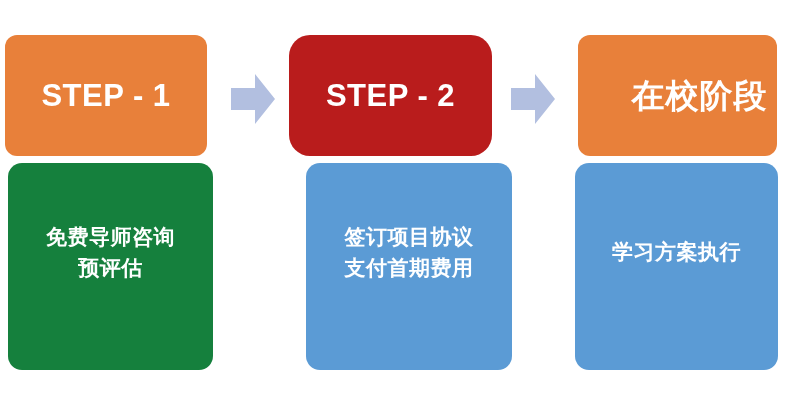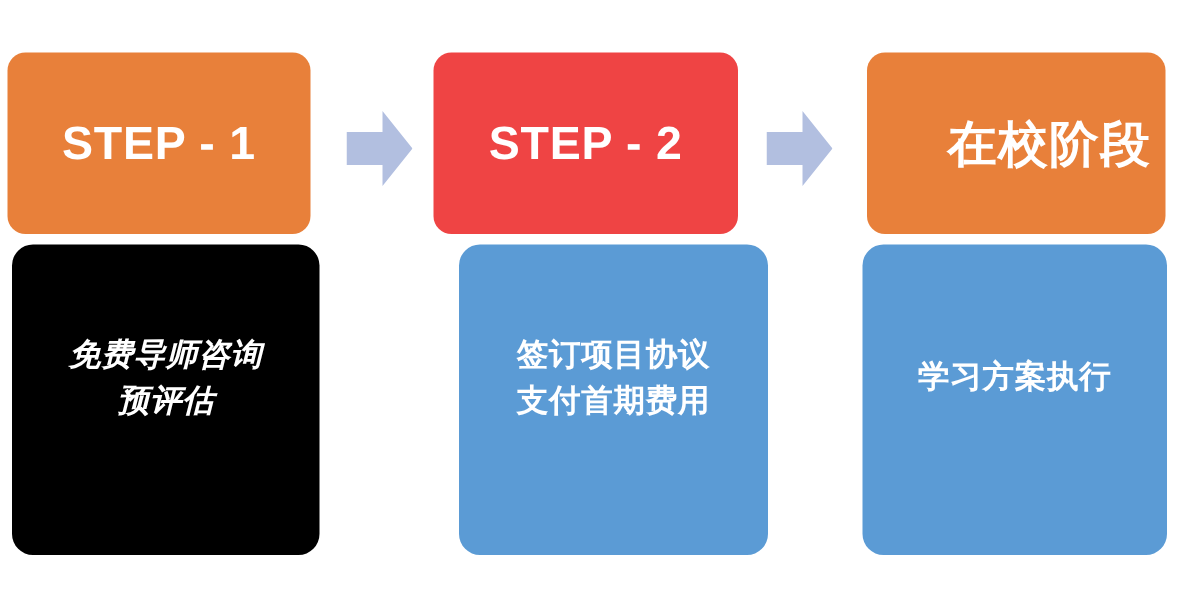--- a/index.html
+++ b/index.html
@@ -104,34 +104,34 @@
 </style>
 </head>
 <body>
 
 <div id="flow-diagram">
 
   <div class="step-column" id="col-1">
     <div class="header-card" id="header-card-1" style="background:#E8803A;">
       <span class="header-label-latin">STEP - 1</span>
     </div>
-    <div class="body-card" id="body-card-1" style="background:#000000;font-style:italic;">
+    <div class="body-card" id="body-card-1" style="background:#15803d;">
       <span class="body-label">免费导师咨询
 预评估</span>
     </div>
   </div>
 
   <div class="arrow-connector" id="arrow-1">
     <svg width="44" height="50" viewBox="0 0 44 50" aria-hidden="true">
       <polygon points="0,14 24,14 24,0 44,25 24,50 24,36 0,36" fill="#B2BFE0"></polygon>
     </svg>
   </div>
 
   <div class="step-column" id="col-2">
-    <div class="header-card" id="header-card-2" style="background:#ef4444;">
+    <div class="header-card" id="header-card-2" style="background:#b91c1c;border-radius:21px;">
       <span class="header-label-latin">STEP - 2</span>
     </div>
     <div class="body-card" id="body-card-2" style="background:#5B9BD5;">
       <span class="body-label">签订项目协议
 支付首期费用</span>
     </div>
   </div>
 
   <div class="arrow-connector" id="arrow-2">
     <svg width="44" height="50" viewBox="0 0 44 50" aria-hidden="true">

